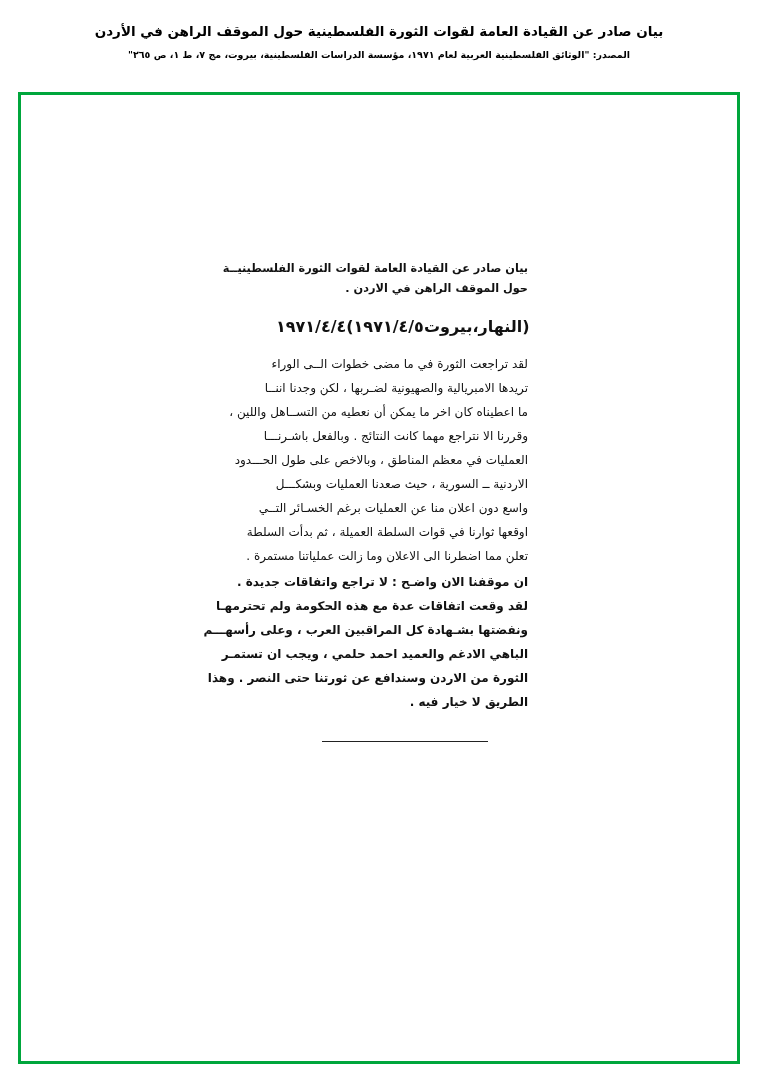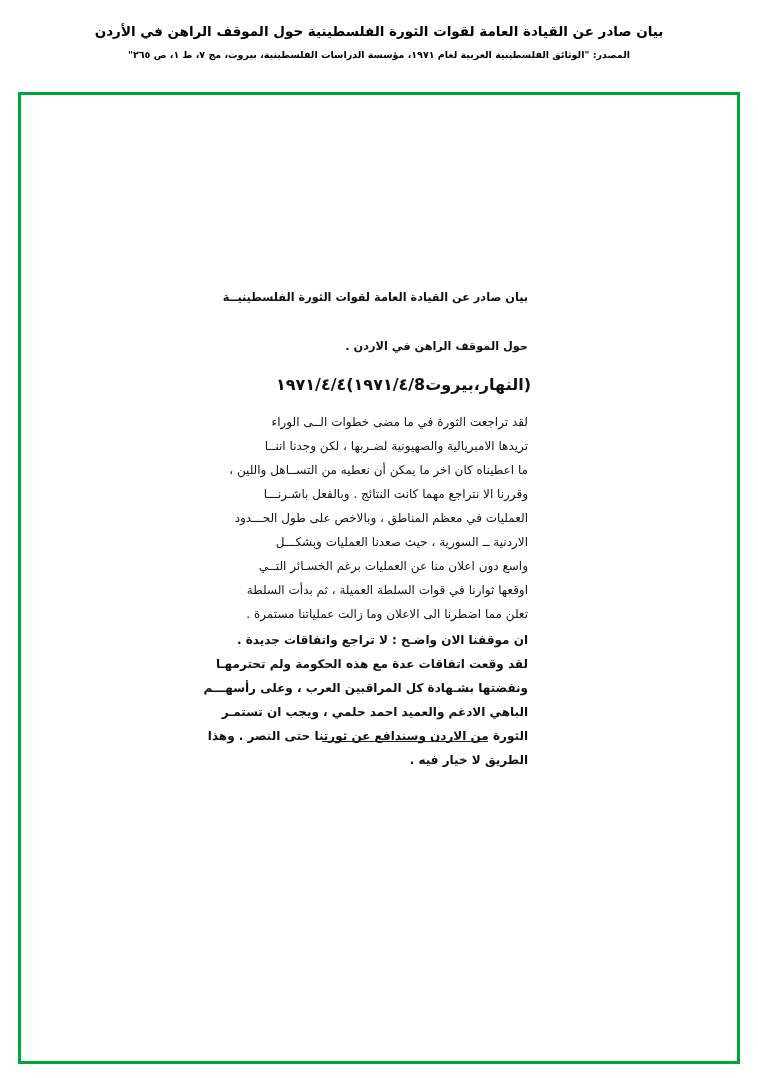--- a/index.html
+++ b/index.html
@@ -82,21 +82,20 @@
     font-family: "DejaVu Sans", sans-serif;
     font-weight: bold;
     font-size: 11.3px;
     line-height: 1.75;
     letter-spacing: 0.2px;
     margin-bottom: 18px;
   }
   .scan-title .ln {
     display: block;
     white-space: nowrap;
-    margin-top: 29px;
   }
 
   .meta-row {
     display: flex;
     flex-direction: row-reverse;
     justify-content: space-between;
     align-items: baseline;
     font-family: "DejaVu Sans", sans-serif;
     font-weight: bold;
     font-size: 16px;
@@ -143,21 +142,21 @@
 
       <div class="scan-body">
 
         <div class="scan-title">
           <span class="ln">بيان صادر عن القيادة العامة لقوات الثورة الفلسطينيــة</span>
           <span class="ln">حول الموقف الراهن في الاردن .</span>
         </div>
 
         <div class="meta-row">
           <span>١٩٧١/٤/٤</span>
-          <span>(النهار،بيروت١٩٧١/٤/8)</span>
+          <span>(النهار،بيروت١٩٧١/٤/٥)</span>
         </div>
 
         <div class="scan-para">
           <span class="ln">لقد تراجعت الثورة في ما مضى خطوات الــى الوراء</span>
           <span class="ln">تريدها الامبريالية والصهيونية لضـربها ، لكن وجدنا اننــا</span>
           <span class="ln">ما اعطيناه كان اخر ما يمكن أن نعطيه من التســاهل واللين ،</span>
           <span class="ln">وقررنا الا نتراجع مهما كانت النتائج . وبالفعل باشـرنـــا</span>
           <span class="ln">العمليات في معظم المناطق ، وبالاخص على طول الحـــدود</span>
           <span class="ln">الاردنية ــ السورية ، حيث صعدنا العمليات وبشكـــل</span>
           <span class="ln">واسع دون اعلان منا عن العمليات برغم الخسـائر التــي</span>

